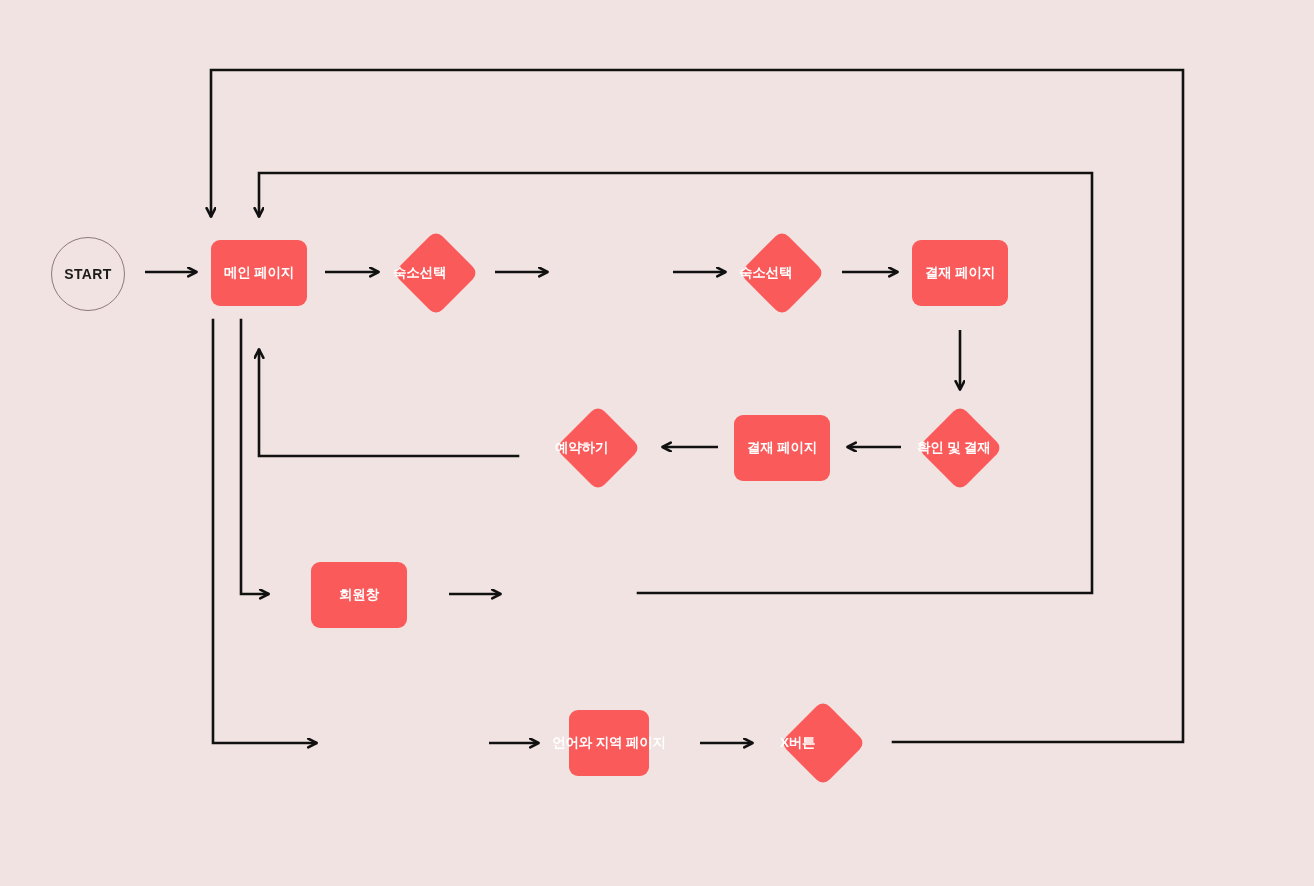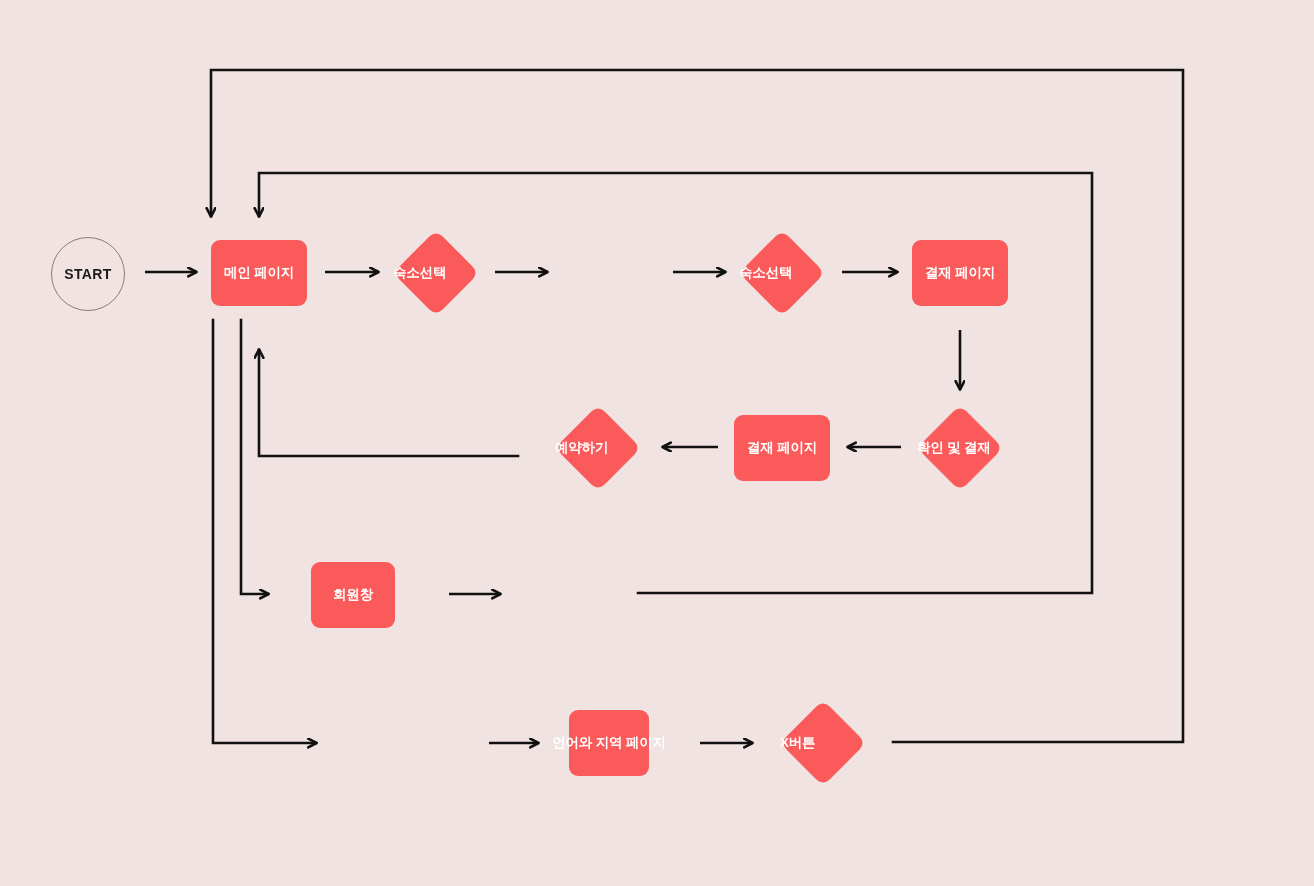--- a/index.html
+++ b/index.html
@@ -151,21 +151,21 @@
       <div class="diamond-shape" style="width: 61px; height: 61px;"></div>
       <span class="label">확인 및 결재</span>
     </div>
     <div class="node rect" style="left: 734px; top: 415px; width: 96px; height: 66px;">
       <span class="label">결재 페이지</span>
     </div>
     <div class="node diamond-wrap" style="left: 555px; top: 405px; width: 86px; height: 86px;">
       <div class="diamond-shape" style="width: 61px; height: 61px;"></div>
       <span class="label">예약하기</span>
     </div>
-    <div class="node rect" style="left: 311px; top: 562px; width: 84px; height: 66px;">
+    <div class="node rect" style="left: 311px; top: 562px; width: 96px; height: 66px;">
       <span class="label">회원창</span>
     </div>
     <div class="node rect" style="left: 569px; top: 710px; width: 80px; height: 66px;">
       <span class="label">언어와 지역 페이지</span>
     </div>
     <div class="node diamond-wrap" style="left: 780px; top: 700px; width: 86px; height: 86px;">
       <div class="diamond-shape" style="width: 61px; height: 61px;"></div>
       <span class="label">X버튼</span>
     </div>
   </div>

